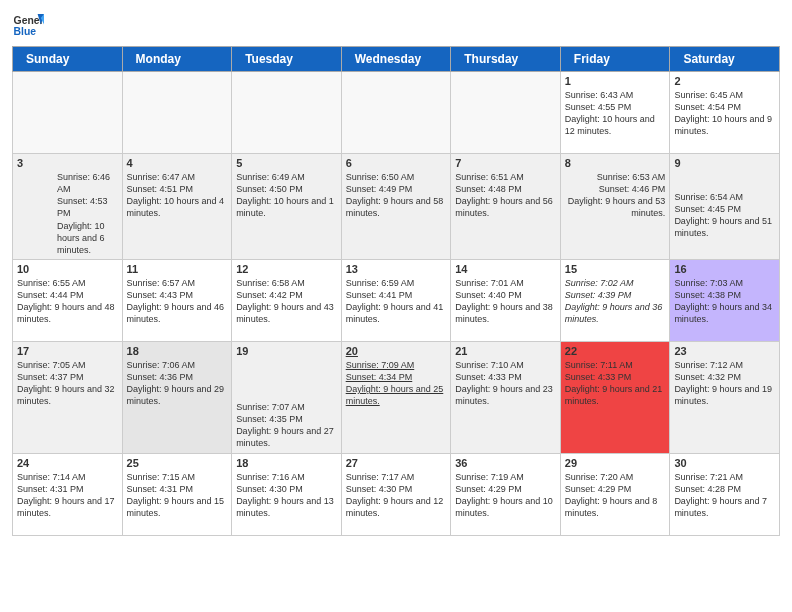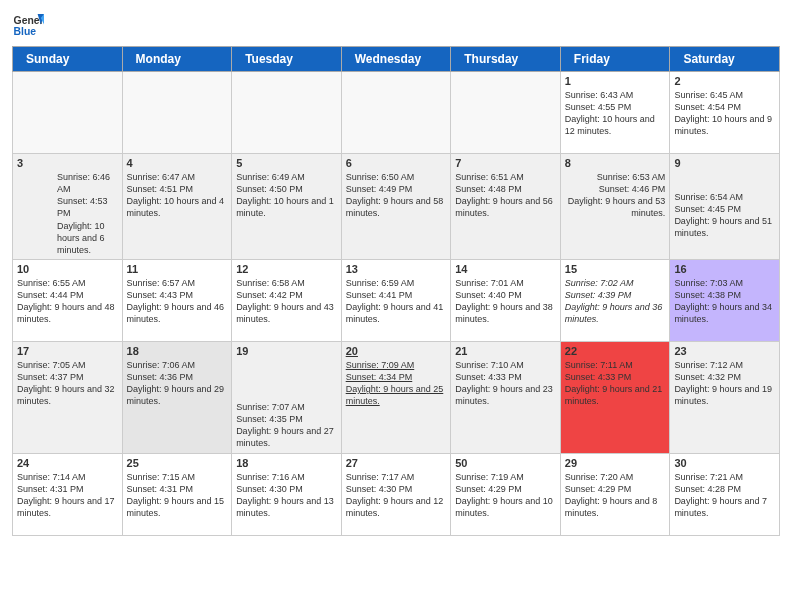--- a/index.html
+++ b/index.html
@@ -289,21 +289,21 @@
 Sunset: 4:30 PM
 Daylight: 9 hours and 13 minutes.</div>
           </td>
           <td style="background: rgb(255, 255, 255);">
             <span class="day-num">27</span>
             <div class="day-info" style="white-space: pre-line;">Sunrise: 7:17 AM
 Sunset: 4:30 PM
 Daylight: 9 hours and 12 minutes.</div>
           </td>
           <td style="background: rgb(255, 255, 255);">
-            <span class="day-num">50</span>
+            <span class="day-num">36</span>
             <div class="day-info" style="white-space: pre-line;">Sunrise: 7:19 AM
 Sunset: 4:29 PM
 Daylight: 9 hours and 10 minutes.</div>
           </td>
           <td style="background: rgb(255, 255, 255);">
             <span class="day-num">29</span>
             <div class="day-info" style="white-space: pre-line;">Sunrise: 7:20 AM
 Sunset: 4:29 PM
 Daylight: 9 hours and 8 minutes.</div>
           </td>

